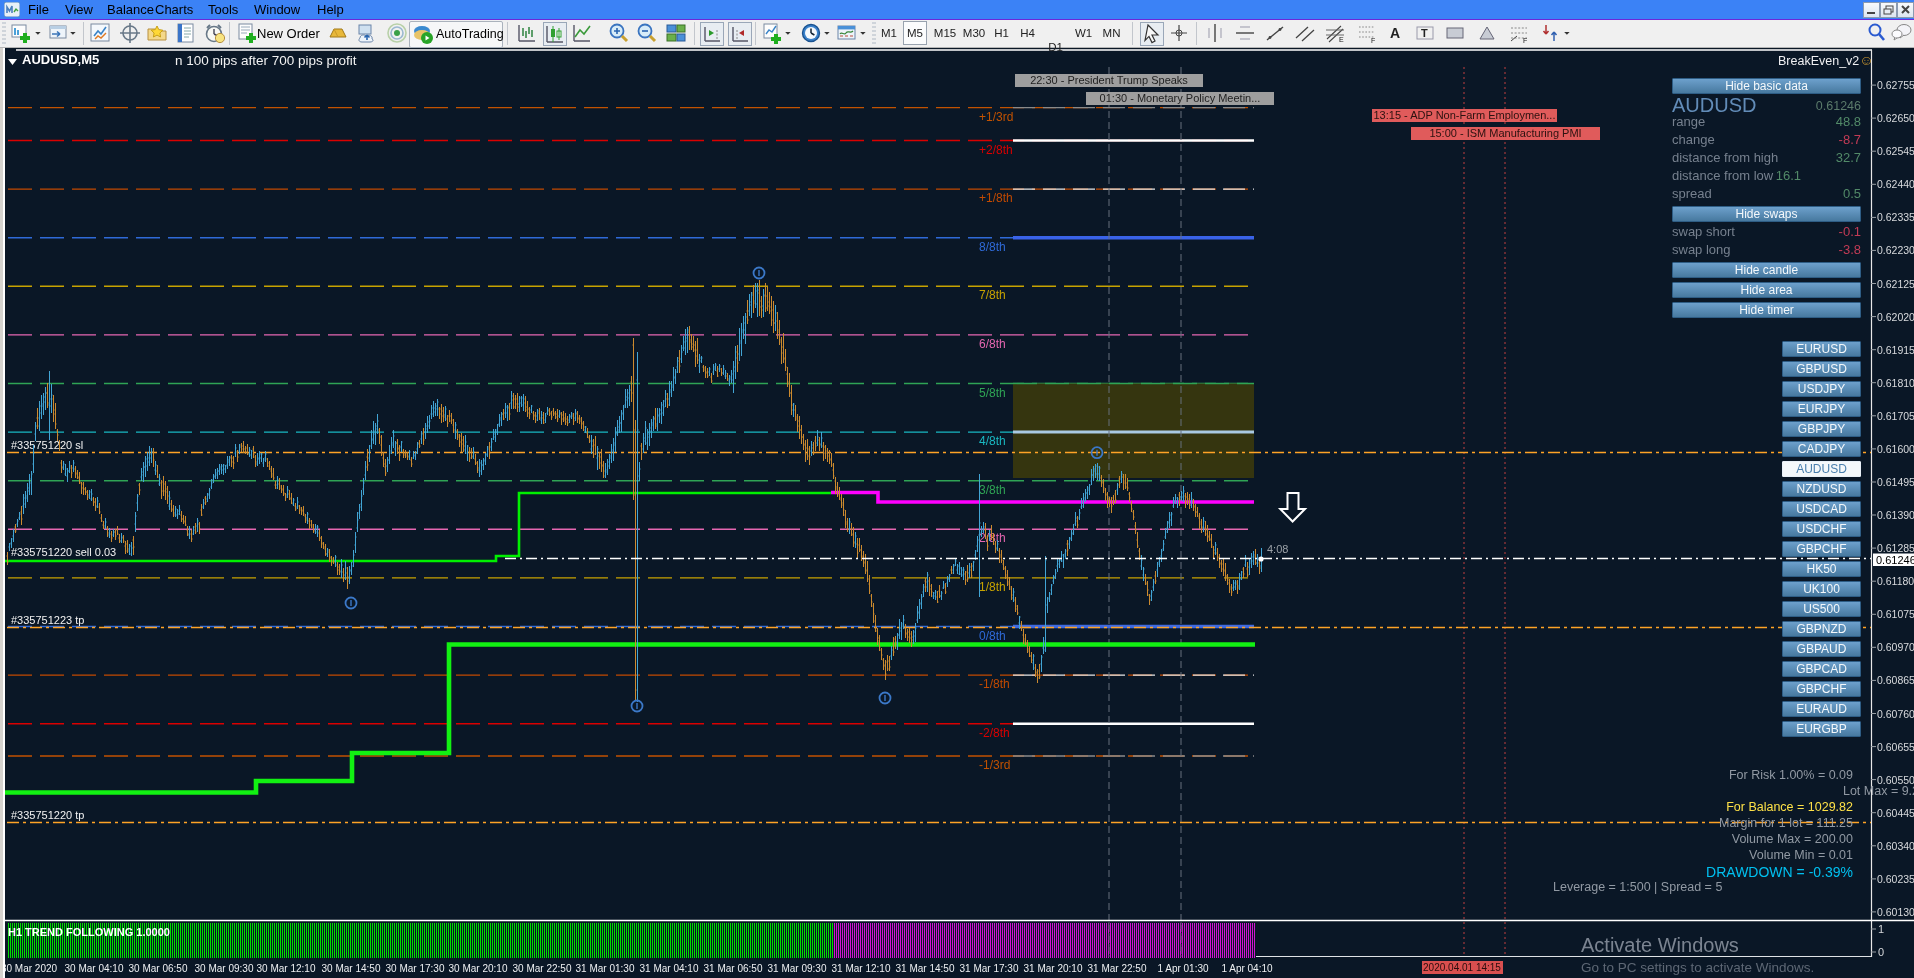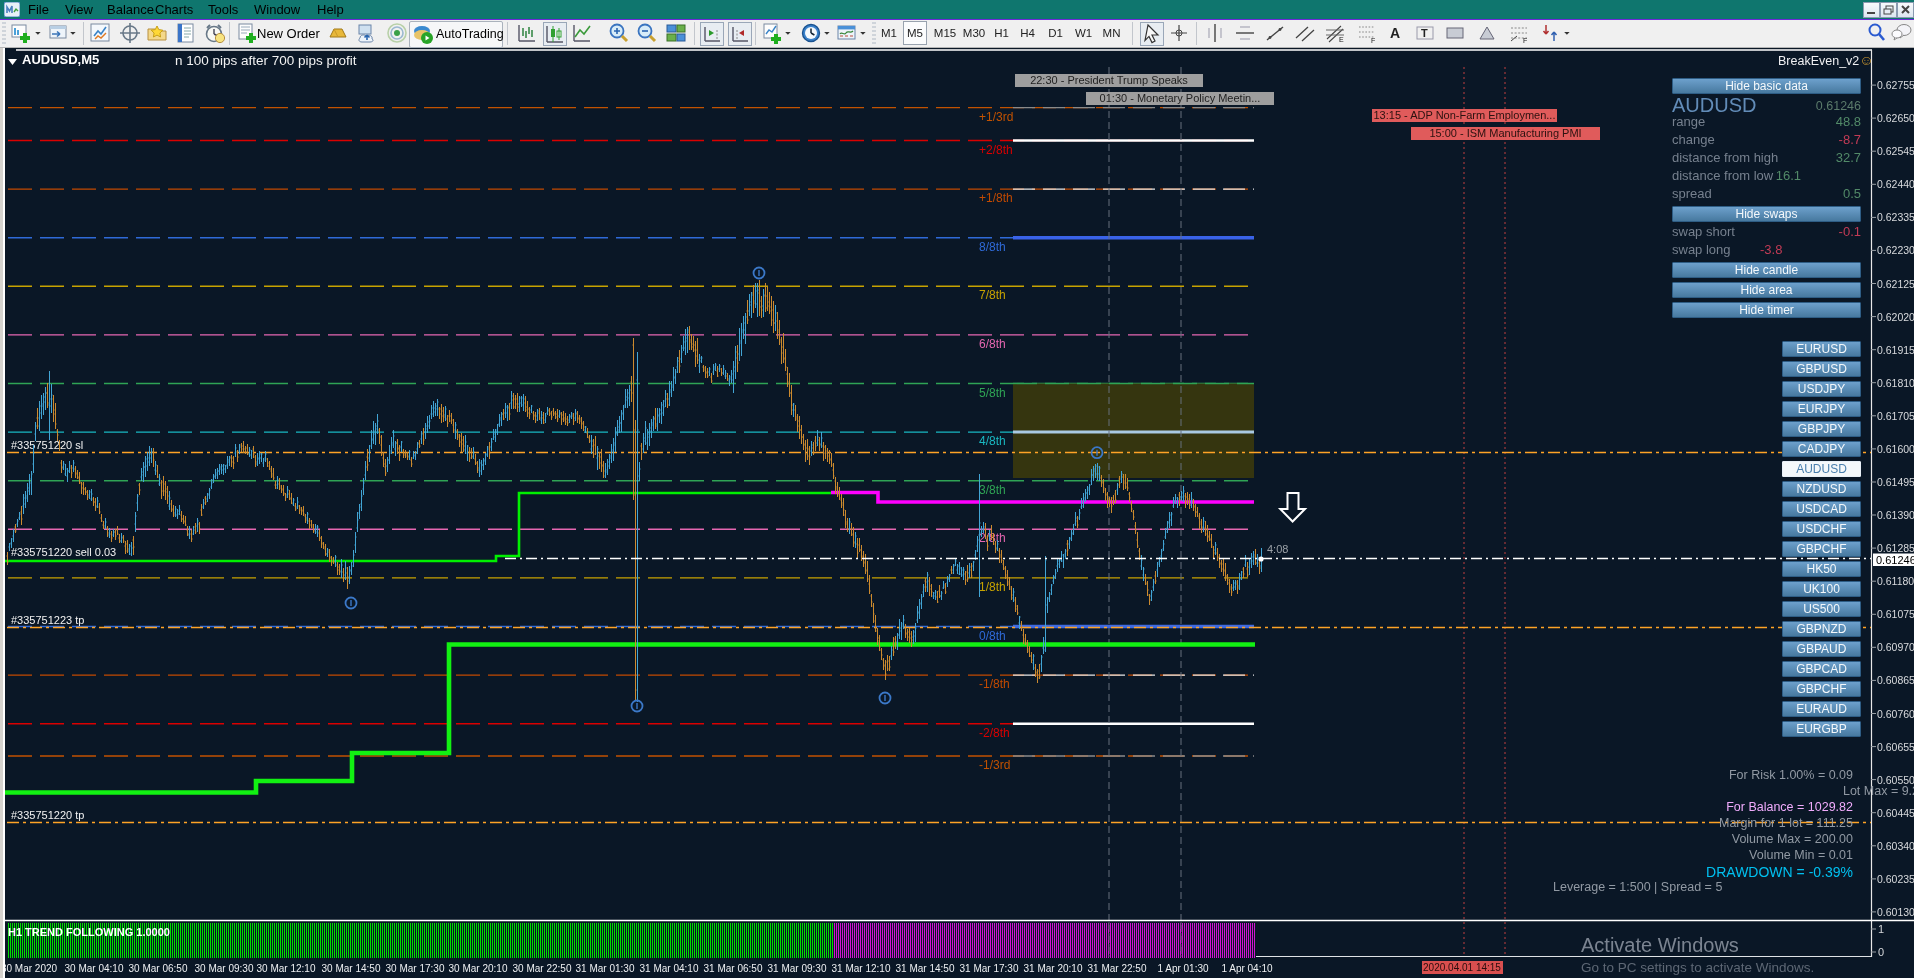--- a/index.html
+++ b/index.html
@@ -1,16 +1,16 @@
 <!DOCTYPE html>
 <html><head><meta charset="utf-8"><style>
 *{margin:0;padding:0;box-sizing:content-box}
 body{width:1914px;height:978px;overflow:hidden;font-family:"Liberation Sans",sans-serif;background:#0a1726}
 #root{position:relative;width:1914px;height:978px}
-#menubar{position:absolute;left:0;top:0;width:1914px;height:19px;background:#0f766e;border-bottom:7px solid #6d28d9}
+#menubar{position:absolute;left:0;top:0;width:1914px;height:19px;background:#3b82f6;border-bottom:7px solid #6d28d9}
 #toolbar{position:absolute;left:0;top:20px;width:1914px;height:27px;background:#f0f0f0;border-bottom:1px solid #b5b5b5}
 .mdib{position:absolute;top:2px;width:15px;height:14px;background:linear-gradient(#f8fafc,#dce6f0);border:1px solid #8a9ab0}
 #chartwrap{position:absolute;left:0;top:47px}
 #lborder{position:absolute;left:0;top:47px;width:3px;height:931px;background:#d6d3ce}
 #lborder2{position:absolute;left:3px;top:47px;width:2px;height:931px;background:#ffffff}
 .pbtn{position:absolute;background:linear-gradient(#6da0cc,#47799f);border:1px solid #2e5d85;color:#f4f8fb;text-align:center;border-radius:1px}
 .pbtn.act{background:#f4f8fb;color:#4a7fae;border:1px solid #e8f0f8}
 #wm1{position:absolute;left:1581px;top:934px;font-size:20px;color:#98a0ac;opacity:.8}
 #wm2{position:absolute;left:1581px;top:960px;font-size:13.5px;color:#8a929e;opacity:.65}
 #bev{position:absolute;left:1778px;top:52px;font-size:12.5px;color:#f0f0f2}
@@ -362,21 +362,21 @@
       <div style="position:absolute;left:858px;top:2px;width:12px;height:22px;"><svg width="100%" height="100%" viewBox="0 0 22 22" xmlns="http://www.w3.org/2000/svg">
           <path d="M4 9l5 5 5-5z" fill="#333"></path>
         </svg></div>
       <div style="position:absolute;left:872px;top:2px;width:4px;height:24px;background:repeating-linear-gradient(#cfd4da 0 2px,#f0f0f0 2px 4px)"></div>
       <div style="position:absolute;left:877px;top:1px;width:24px;height:24px;text-align:center;font-size:11.5px;color:#222;line-height:24px">M1</div>
       <div style="position:absolute;left:903px;top:1px;width:24px;height:24px;border:1px solid #98a2ae;background:#fbfcfd;box-sizing:border-box;text-align:center;font-size:11.5px;color:#222;line-height:22px">M5</div>
       <div style="position:absolute;left:931px;top:1px;width:28px;height:24px;text-align:center;font-size:11.5px;color:#222;line-height:24px">M15</div>
       <div style="position:absolute;left:960px;top:1px;width:28px;height:24px;text-align:center;font-size:11.5px;color:#222;line-height:24px">M30</div>
       <div style="position:absolute;left:990px;top:1px;width:23px;height:24px;text-align:center;font-size:11.5px;color:#222;line-height:24px">H1</div>
       <div style="position:absolute;left:1016px;top:1px;width:23px;height:24px;text-align:center;font-size:11.5px;color:#222;line-height:24px">H4</div>
-      <div style="position:absolute;left:1044px;top:1px;width:23px;height:24px;text-align:center;font-size:11.5px;color:#222;line-height:24px">D1</div>
+      <div style="position:absolute;left:1044px;top:15px;width:23px;height:24px;text-align:center;font-size:11.5px;color:#222;line-height:24px">D1</div>
       <div style="position:absolute;left:1071px;top:1px;width:25px;height:24px;text-align:center;font-size:11.5px;color:#222;line-height:24px">W1</div>
       <div style="position:absolute;left:1099px;top:1px;width:25px;height:24px;text-align:center;font-size:11.5px;color:#222;line-height:24px">MN</div>
       <div style="position:absolute;left:1132px;top:2px;width:1px;height:23px;background:#c2c6cc"></div>
       <div style="position:absolute;left:1140px;top:2px;width:22px;height:22px;border:1px solid #9aa7b8;background:#e8edf2;"><svg width="100%" height="100%" viewBox="0 0 22 22" xmlns="http://www.w3.org/2000/svg">
           <path d="M7 2l10 10h-6l3 6-3 1.6-3-6.2-4 4z" fill="#f8f8f8" stroke="#333" stroke-width="1.2"></path>
         </svg></div>
       <div style="position:absolute;left:1168px;top:2px;width:22px;height:22px;"><svg width="100%" height="100%" viewBox="0 0 22 22" xmlns="http://www.w3.org/2000/svg">
           <path d="M11 3v16M3 11h16" stroke="#444" stroke-width="1.2"></path>
           <path d="M8 11a3 3 0 106 0 3 3 0 10-6 0" fill="none" stroke="#444"></path>
         </svg></div>
@@ -454,21 +454,21 @@
     <div style="position:absolute;left:1672px;top:150px;font-size:13px;color:#76808e">distance from high</div>
     <div style="position:absolute;left:1760px;top:150px;width:101px;text-align:right;font-size:13px;color:#528a68">32.7</div>
     <div style="position:absolute;left:1672px;top:168px;font-size:13px;color:#76808e">distance from low</div>
     <div style="position:absolute;left:1700px;top:168px;width:101px;text-align:right;font-size:13px;color:#528a68">16.1</div>
     <div style="position:absolute;left:1672px;top:186px;font-size:13px;color:#76808e">spread</div>
     <div style="position:absolute;left:1760px;top:186px;width:101px;text-align:right;font-size:13px;color:#528a68">0.5</div>
     <div class="pbtn" style="left:1672px;top:206px;width:187px;height:14px;font-size:12px;line-height:14px">Hide swaps</div>
     <div style="position:absolute;left:1672px;top:224px;font-size:13px;color:#76808e">swap short</div>
     <div style="position:absolute;left:1760px;top:224px;width:101px;text-align:right;font-size:13px;color:#c23b55">-0.1</div>
     <div style="position:absolute;left:1672px;top:242px;font-size:13px;color:#76808e">swap long</div>
-    <div style="position:absolute;left:1760px;top:242px;width:101px;font-size:13px;color:#c23b55">-3.8</div>
+    <div style="position:absolute;left:1760px;top:242px;width:101px;text-align:right;font-size:13px;color:#c23b55">-3.8</div>
     <div class="pbtn" style="left:1672px;top:262px;width:187px;height:14px;font-size:12px;line-height:14px">Hide candle</div>
     <div class="pbtn" style="left:1672px;top:282px;width:187px;height:14px;font-size:12px;line-height:14px">Hide area</div>
     <div class="pbtn" style="left:1672px;top:302px;width:187px;height:14px;font-size:12px;line-height:14px">Hide timer</div>
     <div class="pbtn" style="left:1782px;top:341px;width:77px;height:14px;font-size:12px;line-height:14px">EURUSD</div>
     <div class="pbtn" style="left:1782px;top:361px;width:77px;height:14px;font-size:12px;line-height:14px">GBPUSD</div>
     <div class="pbtn" style="left:1782px;top:381px;width:77px;height:14px;font-size:12px;line-height:14px">USDJPY</div>
     <div class="pbtn" style="left:1782px;top:401px;width:77px;height:14px;font-size:12px;line-height:14px">EURJPY</div>
     <div class="pbtn" style="left:1782px;top:421px;width:77px;height:14px;font-size:12px;line-height:14px">GBPJPY</div>
     <div class="pbtn" style="left:1782px;top:441px;width:77px;height:14px;font-size:12px;line-height:14px">CADJPY</div>
     <div class="pbtn act" style="left:1782px;top:461px;width:77px;height:14px;font-size:12px;line-height:14px">AUDUSD</div>
@@ -480,21 +480,21 @@
     <div class="pbtn" style="left:1782px;top:581px;width:77px;height:14px;font-size:12px;line-height:14px">UK100</div>
     <div class="pbtn" style="left:1782px;top:601px;width:77px;height:14px;font-size:12px;line-height:14px">US500</div>
     <div class="pbtn" style="left:1782px;top:621px;width:77px;height:14px;font-size:12px;line-height:14px">GBPNZD</div>
     <div class="pbtn" style="left:1782px;top:641px;width:77px;height:14px;font-size:12px;line-height:14px">GBPAUD</div>
     <div class="pbtn" style="left:1782px;top:661px;width:77px;height:14px;font-size:12px;line-height:14px">GBPCAD</div>
     <div class="pbtn" style="left:1782px;top:681px;width:77px;height:14px;font-size:12px;line-height:14px">GBPCHF</div>
     <div class="pbtn" style="left:1782px;top:701px;width:77px;height:14px;font-size:12px;line-height:14px">EURAUD</div>
     <div class="pbtn" style="left:1782px;top:721px;width:77px;height:14px;font-size:12px;line-height:14px">EURGBP</div>
     <div style="position:absolute;left:1553px;top:768px;width:300px;text-align:right;font-size:12.5px;color:#9199a3">For Risk 1.00% = 0.09</div>
     <div style="position:absolute;left:1626px;top:784px;width:300px;text-align:right;font-size:12.5px;color:#9199a3">Lot Max = 9.25</div>
-    <div style="position:absolute;left:1553px;top:800px;width:300px;text-align:right;font-size:12.5px;color:#f0abfc">For Balance = 1029.82</div>
+    <div style="position:absolute;left:1553px;top:800px;width:300px;text-align:right;font-size:12.5px;color:#fde047">For Balance = 1029.82</div>
     <div style="position:absolute;left:1553px;top:816px;width:300px;text-align:right;font-size:12.5px;color:#9199a3">Margin for 1 lot = 111.25</div>
     <div style="position:absolute;left:1553px;top:832px;width:300px;text-align:right;font-size:12.5px;color:#9199a3">Volume Max = 200.00</div>
     <div style="position:absolute;left:1553px;top:848px;width:300px;text-align:right;font-size:12.5px;color:#9199a3">Volume Min = 0.01</div>
     <div style="position:absolute;left:1553px;top:864px;width:300px;text-align:right;font-size:14px;color:#00c0f0">DRAWDOWN = -0.39%</div>
     <div style="position:absolute;left:1553px;top:880px;width:300px;text-align:left;font-size:12.5px;color:#9199a3">Leverage = 1:500 | Spread = 5</div>
 <div id="bev">BreakEven_v2<span style="color:#d8a030;font-size:14px">☺</span></div>
 <div id="wm1">Activate Windows</div>
 <div id="wm2">Go to PC settings to activate Windows.</div>
 </div>
 </body></html>

